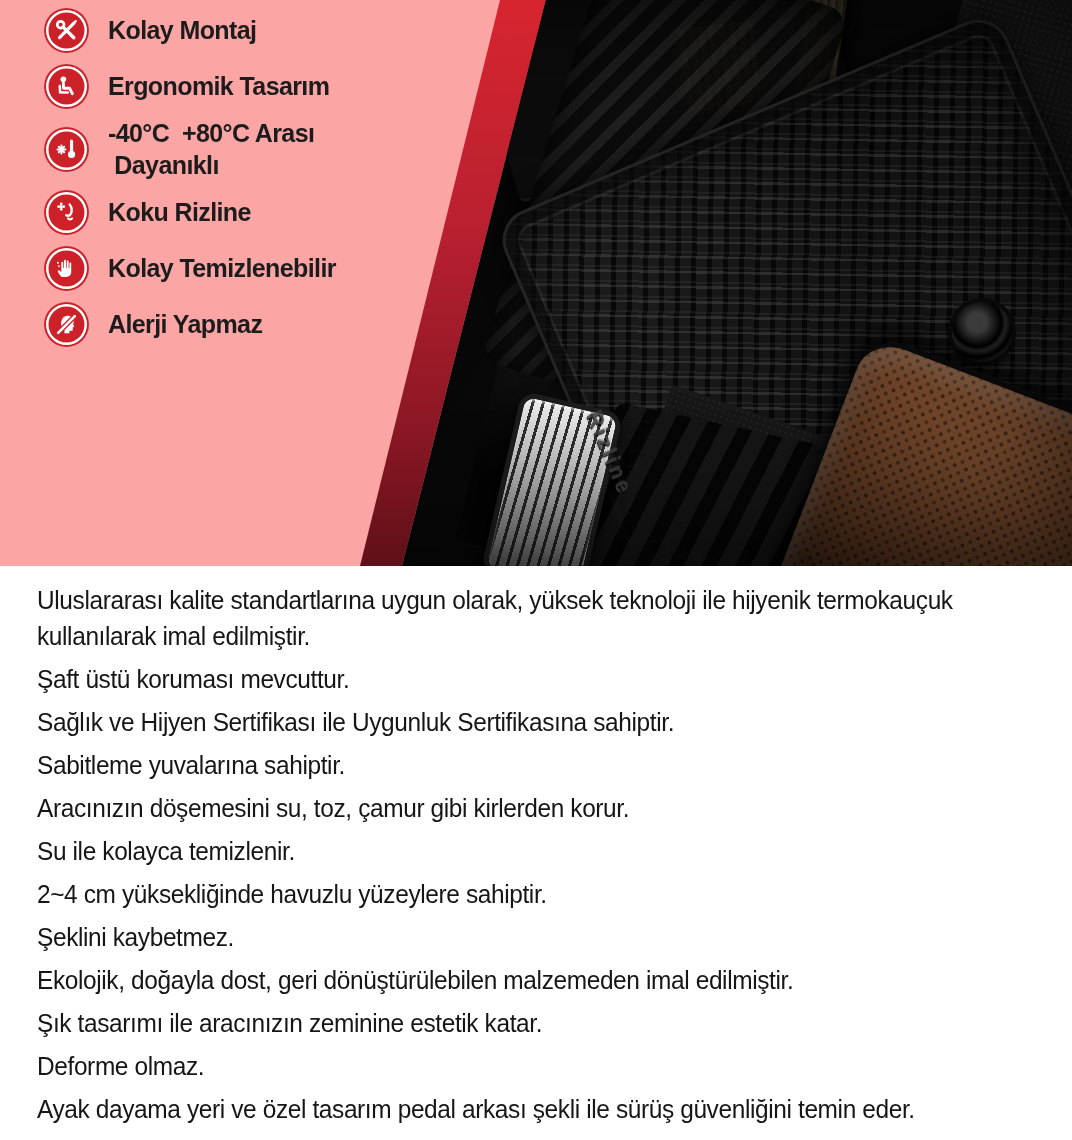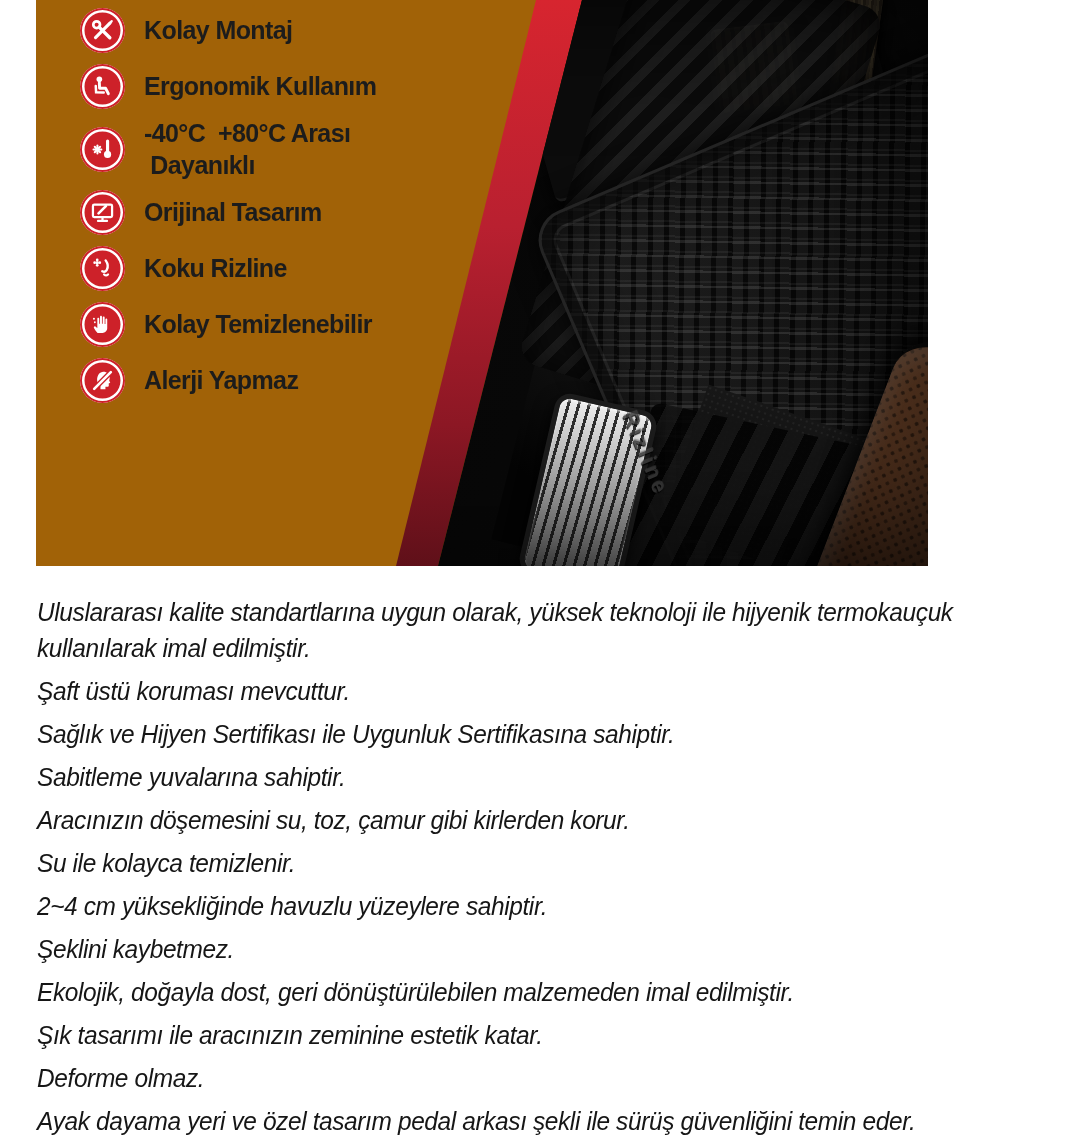--- a/index.html
+++ b/index.html
@@ -4,21 +4,21 @@
 <style>
   html,body{margin:0;padding:0;}
   body{
     width:1072px;height:1140px;overflow:hidden;background:#ffffff;
     font-family:"Liberation Sans","DejaVu Sans",sans-serif;
     -webkit-font-smoothing:antialiased;
   }
   .canvas{position:relative;width:1072px;height:1140px;background:#fff;}
 
   
-  .hero{position:relative;width:892px;height:566px;background:#a16207;overflow:hidden;margin-left:36px;}
+  .hero{position:relative;width:1072px;height:566px;background:#fca5a5;overflow:hidden;}
 
   
   .red-stripe{
     position:absolute;inset:0;
     clip-path:polygon(500px 0,546px 0,402px 566px,360px 566px);
     background:linear-gradient(to bottom,#d7252f 0%,#b92030 40%,#8c1724 75%,#5f1019 100%);
   }
 
   
   .photo{
@@ -132,21 +132,21 @@
     box-shadow:inset 0 0 0 2px #cd2129,inset 0 0 0 4.5px #ffffff;
     display:flex;align-items:center;justify-content:center;
   }
   .feature-badge svg{width:27px;height:27px;display:block;}
   .feature-label{
     margin-left:19px;font-size:25px;font-weight:700;color:#1c1c1c;
     letter-spacing:-0.6px;line-height:32px;white-space:pre;
   }
 
   
-  .description{padding:28px 20px 0 37px;font-style:italic;}
+  .description{padding:16px 20px 0 37px;}
   .description p{
     margin:0 0 7px 0;font-size:26px;font-weight:400;color:#161616;
     letter-spacing:-0.4px;line-height:36px;white-space:pre;
     transform:scaleX(.94);transform-origin:0 0;
   }
 </style>
 </head>
 <body>
 
 <div class="canvas">
@@ -190,51 +190,40 @@
 
 
       <div class="feature-row">
         <span class="feature-badge">
           <svg viewBox="0 0 24 24">
               <circle cx="9.2" cy="5.6" r="2.5" fill="#fff"></circle>
               <path d="M9.2 8.6 l.2 5 h5.4 l2.4 4.8" fill="none" stroke="#fff" stroke-width="2.6" stroke-linecap="round" stroke-linejoin="round"></path>
               <path d="M6 11.5 l.3 5.7 6.8.2" fill="none" stroke="#fff" stroke-width="2.2" stroke-linecap="round"></path>
             </svg>
         </span>
-        <span class="feature-label">Ergonomik Kullanım</span>
+        <span class="feature-label">Ergonomik Tasarım</span>
       </div>
 
       <div class="feature-row tall">
         <span class="feature-badge">
           <svg viewBox="0 0 24 24">
               <g stroke="#fff" stroke-width="1.8" stroke-linecap="round">
                 <line x1="4" y1="12" x2="11" y2="12"></line>
                 <line x1="7.5" y1="8.5" x2="7.5" y2="15.5"></line>
                 <line x1="5.1" y1="9.6" x2="9.9" y2="14.4"></line>
                 <line x1="5.1" y1="14.4" x2="9.9" y2="9.6"></line>
               </g>
               <line x1="16.5" y1="4.5" x2="16.5" y2="13" stroke="#fff" stroke-width="2.8" stroke-linecap="round"></line>
               <circle cx="16.5" cy="16.4" r="3.2" fill="#fff"></circle>
             </svg>
         </span>
         <span class="feature-label">-40°C  +80°C Arası
  Dayanıklı</span>
       </div>
 
-      <div class="feature-row">
-        <span class="feature-badge">
-          <svg viewBox="0 0 24 24">
-              <rect x="3.5" y="5" width="17" height="11" rx="1.2" fill="none" stroke="#fff" stroke-width="2"></rect>
-              <line x1="12" y1="16" x2="12" y2="19" stroke="#fff" stroke-width="2"></line>
-              <line x1="8" y1="19.5" x2="16" y2="19.5" stroke="#fff" stroke-width="2" stroke-linecap="round"></line>
-              <line x1="8.5" y1="12.8" x2="15" y2="6.3" stroke="#fff" stroke-width="2.4" stroke-linecap="round"></line>
-            </svg>
-        </span>
-        <span class="feature-label">Orijinal Tasarım</span>
-      </div>
 
       <div class="feature-row">
         <span class="feature-badge">
           <svg viewBox="0 0 24 24">
               <g fill="#fff">
                 <circle cx="7.3" cy="6.8" r="1.5"></circle>
                 <circle cx="7.3" cy="4.4" r="1.2"></circle>
                 <circle cx="5" cy="6.8" r="1.2"></circle>
                 <circle cx="9.6" cy="6.8" r="1.2"></circle>
                 <circle cx="7.3" cy="9.2" r="1.2"></circle>

